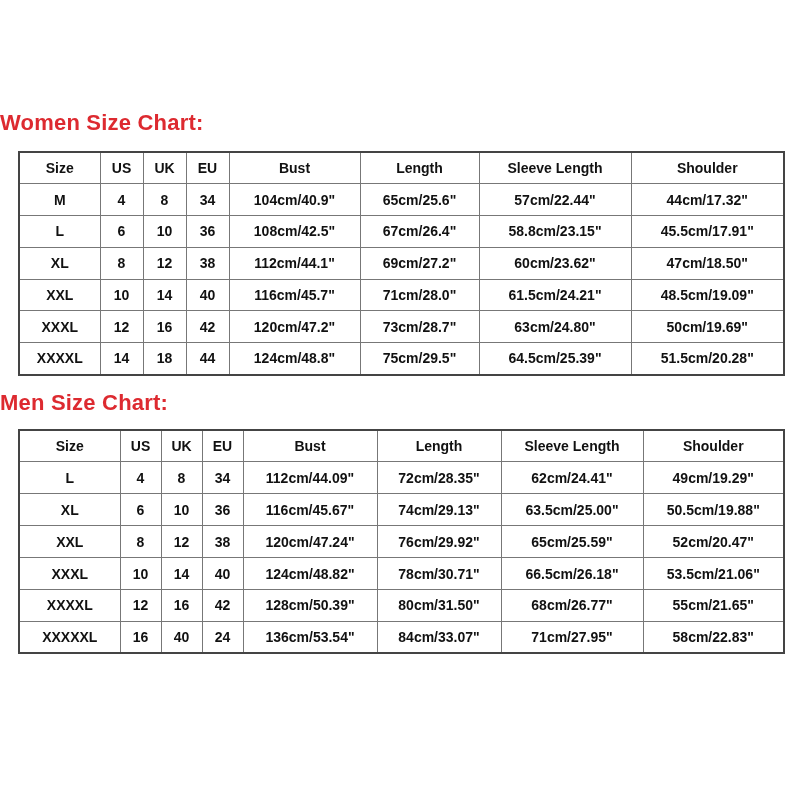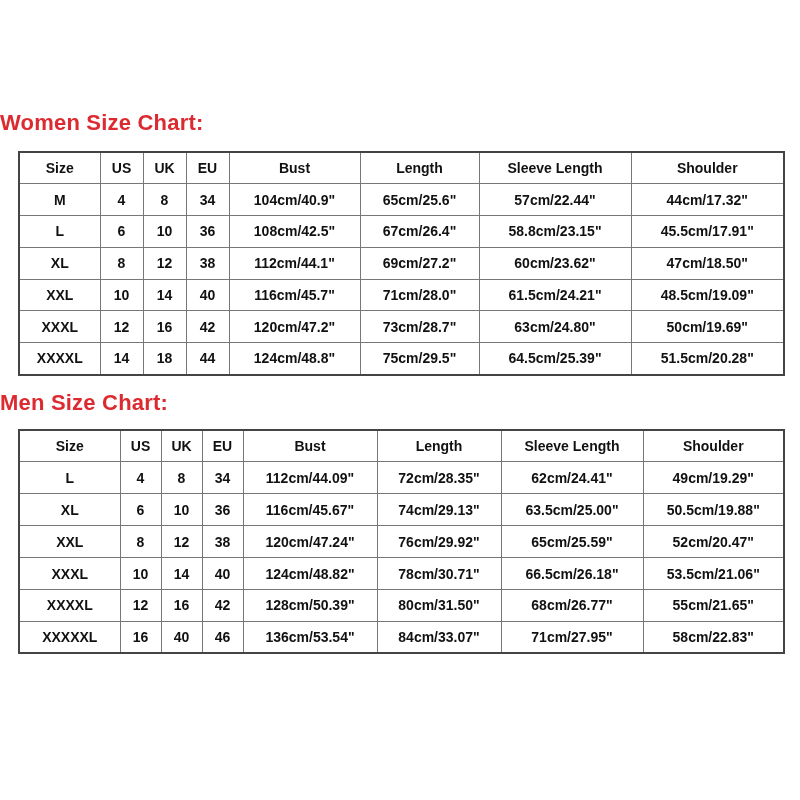--- a/index.html
+++ b/index.html
@@ -183,20 +183,20 @@
         <td>42</td>
         <td>128cm/50.39"</td>
         <td>80cm/31.50"</td>
         <td>68cm/26.77"</td>
         <td>55cm/21.65"</td>
       </tr>
       <tr>
         <td>XXXXXL</td>
         <td>16</td>
         <td>40</td>
-        <td>46</td>
+        <td>24</td>
         <td>136cm/53.54"</td>
         <td>84cm/33.07"</td>
         <td>71cm/27.95"</td>
         <td>58cm/22.83"</td>
       </tr>
     </tbody>
 </table>
 
 </body></html>

